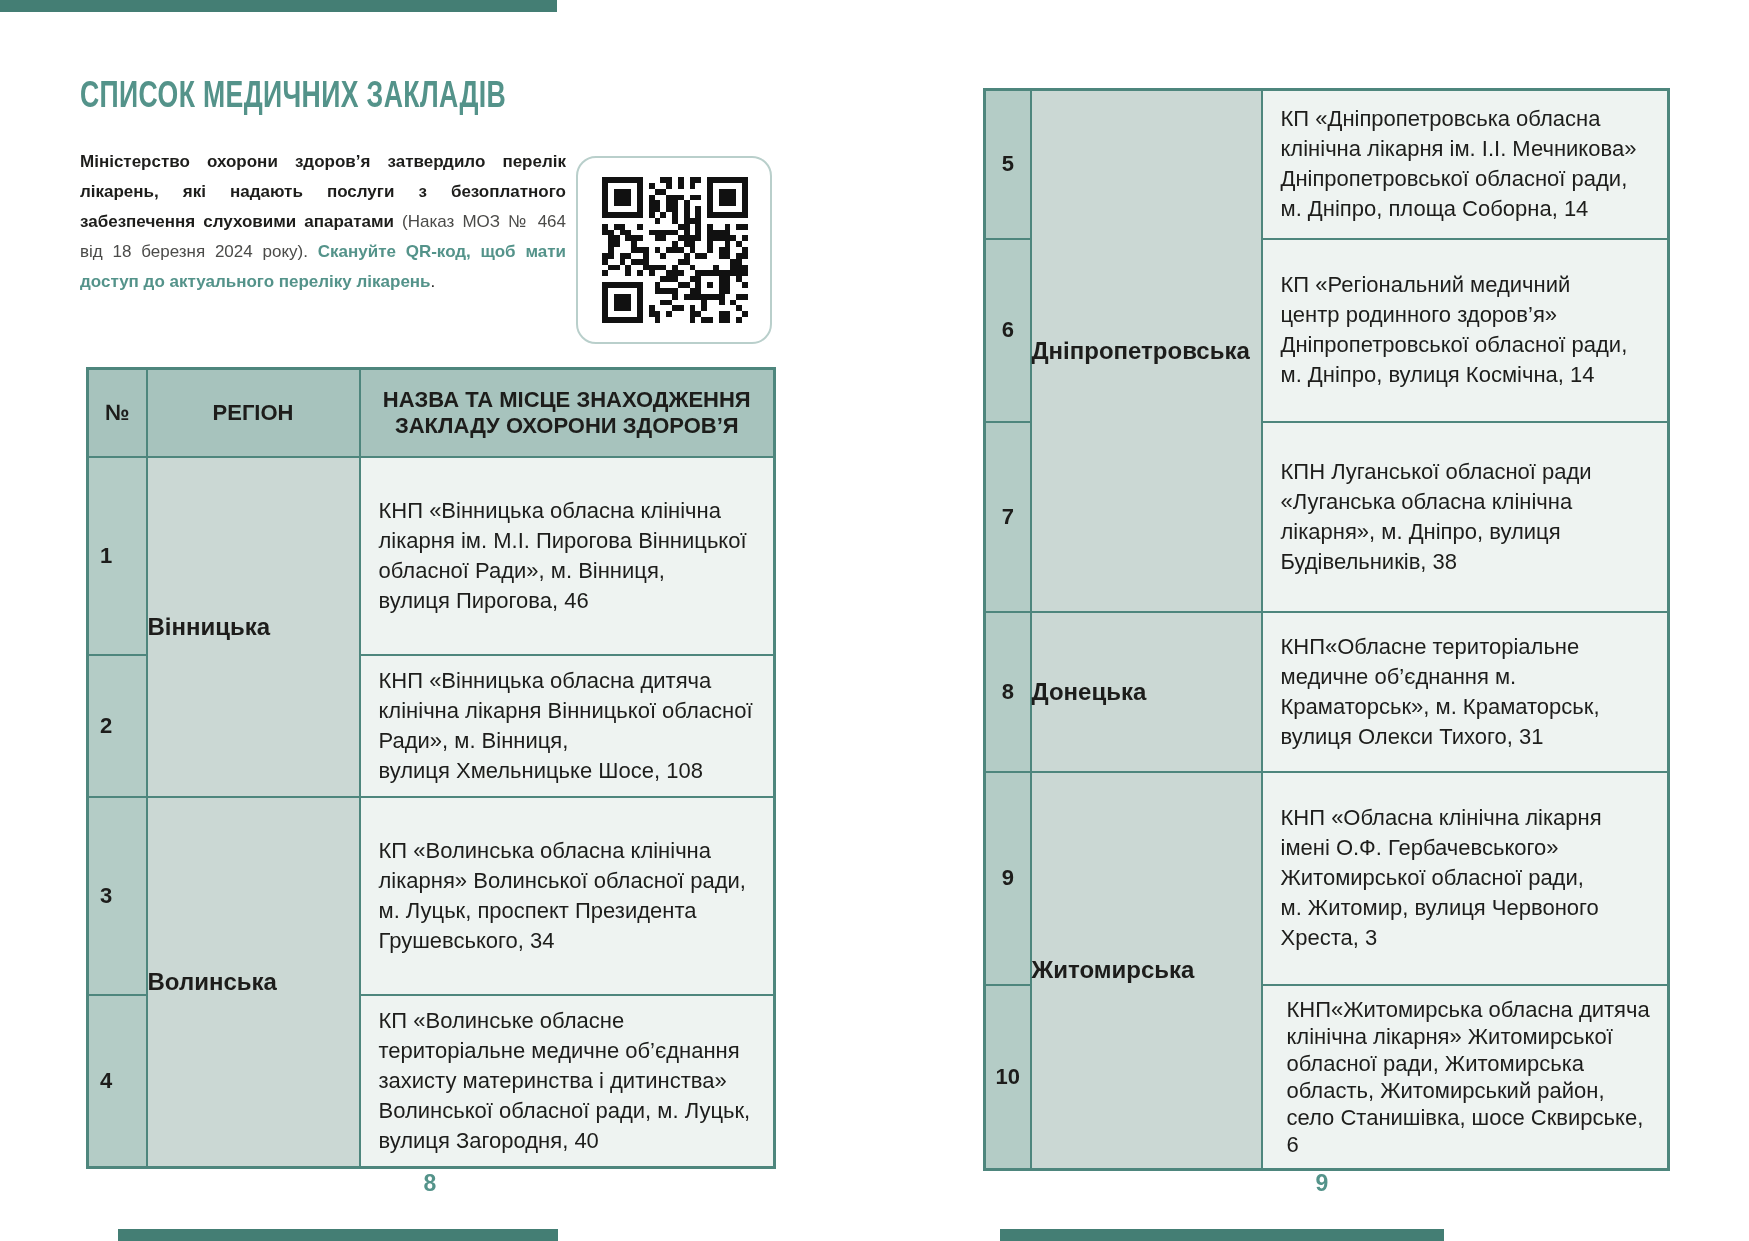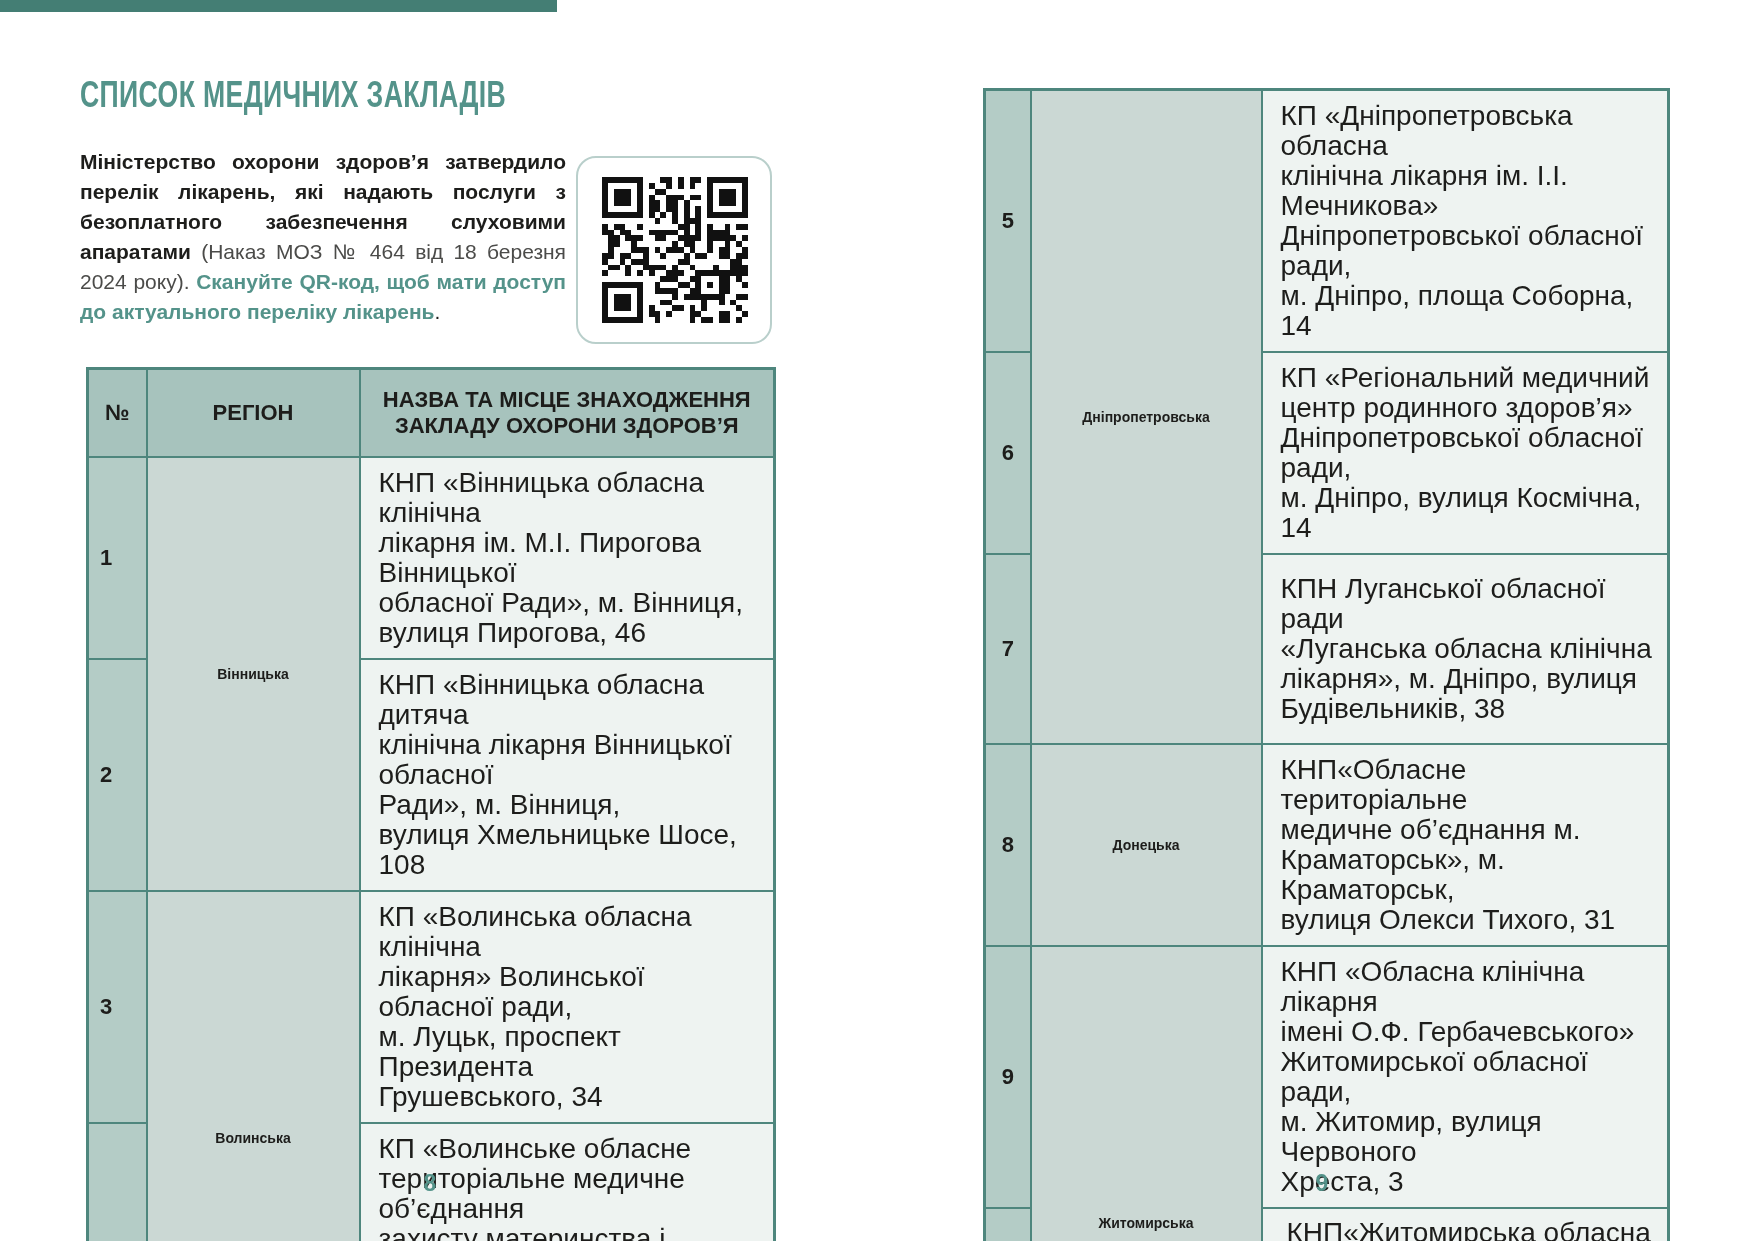--- a/index.html
+++ b/index.html
@@ -13,40 +13,40 @@
   .abs{position:absolute;}
   
   .bar{position:absolute;height:12px;background:var(--bars);}
   #bar-top{left:0;top:0;width:557px;}
   #bar-bottom-left{left:118px;top:1229px;width:440px;}
   #bar-bottom-right{left:1000px;top:1229px;width:444px;}
   
   #title{left:80px;top:74px;font-size:37px;font-weight:bold;color:var(--accent);
     transform:scaleX(0.72);transform-origin:left top;white-space:nowrap;letter-spacing:0.5px;}
   
-  #intro{left:80px;top:147px;width:486px;font-size:21px;line-height:30px;text-align:justify;}
+  #intro{left:80px;top:147px;width:486px;font-size:17px;line-height:30px;text-align:justify;}
   #intro .b{font-weight:bold;}
   #intro .muted{color:var(--muted);}
   #intro .teal{color:var(--accent);font-weight:bold;}
   
   #qr-box{left:576px;top:156px;width:196px;height:188px;background:#fff;
     border:2px solid var(--qr-border);border-radius:20px;}
   #qr-box svg{position:absolute;left:24px;top:19px;}
   
   table{border-collapse:collapse;table-layout:fixed;}
   table,td,th{border:2px solid var(--border);}
   table{border-width:3px;}
   #table-left{position:absolute;left:86px;top:367px;width:687px;}
   #table-right{position:absolute;left:983px;top:88px;width:684px;}
   th{background:var(--header-bg);font-size:22px;font-weight:bold;vertical-align:middle;}
-  td{vertical-align:middle;font-size:28px;}
+  td{vertical-align:middle;font-size:22px;}
   td.num{background:var(--num-bg);font-weight:bold;font-size:22px;}
   #table-left td.num{text-align:left;padding-left:11px;}
   #table-right td.num{text-align:center;}
-  td.region{background:var(--region-bg);font-weight:bold;font-size:14px;text-align:center;}
+  td.region{background:var(--region-bg);font-weight:bold;font-size:24px;}
   td.name{background:var(--cell-bg);padding:10px 12px 10px 18px;line-height:30px;}
   td.name.lh27{line-height:27px;padding-left:24px;}
   .pre{white-space:pre-line;}
   .hrow{height:88px;text-align:center;}
   
   .lr1{height:198px}.lr2{height:134px}.lr3{height:198px}.lr4{height:161px}
   .rr5{height:149px}.rr6{height:183px}.rr7{height:190px}.rr8{height:160px}.rr9{height:213px}.rr10{height:142px}
   
   .pgnum{position:absolute;top:1170px;width:60px;text-align:center;
     font-size:23px;font-weight:bold;color:var(--accent);}

